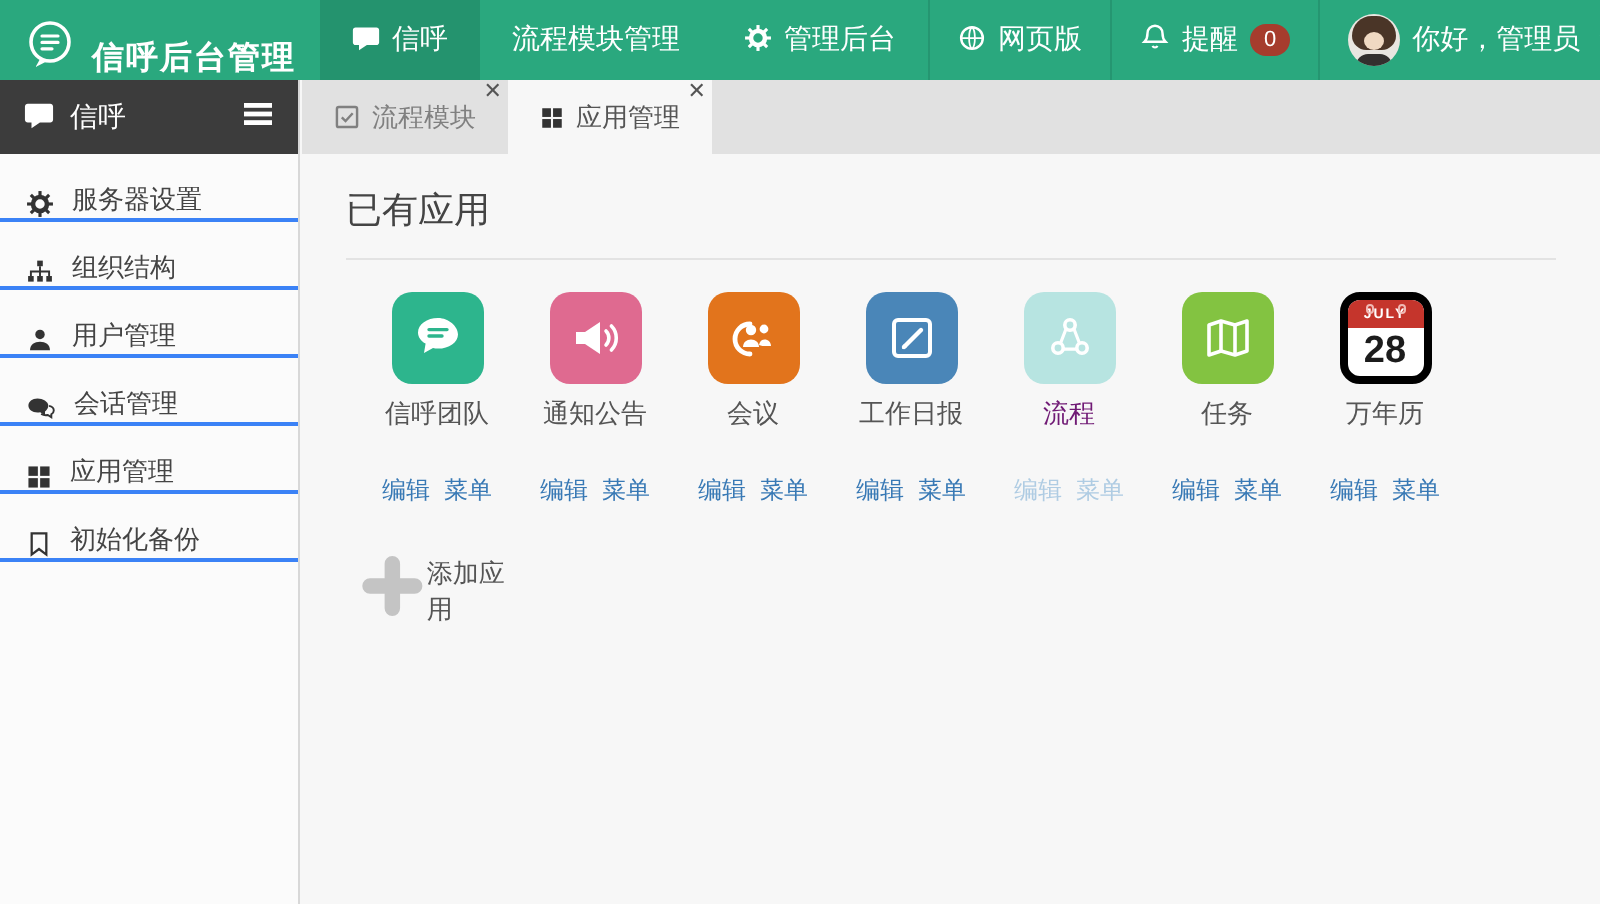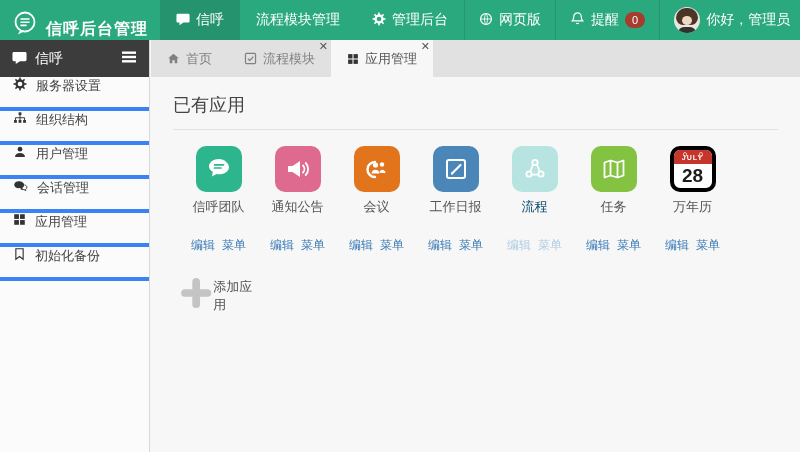--- a/index.html
+++ b/index.html
@@ -19,40 +19,40 @@
   .avatar { width:26px; height:26px; border-radius:50%; overflow:hidden; background:#e9e6e0; flex:none; position:relative; }
   .avatar .hair { position:absolute; top:1px; left:2px; width:22px; height:17px; border-radius:11px 11px 8px 8px; background:#4a3527; }
   .avatar .face { position:absolute; top:9px; left:8px; width:10px; height:9px; border-radius:50%; background:#f0d9c2; }
   .avatar .body { position:absolute; bottom:0; left:4px; width:18px; height:6px; border-radius:6px 6px 0 0; background:#33302e; }
   .caret { font-size:9px; margin-left:2px; }
 
   
   .sidebar { position:absolute; top:40px; left:0; width:150px; bottom:0; background:#fbfbfb; border-right:1px solid #d8d8d8; }
   .sidebar-header { height:37px; background:#3c3c3c; color:#fff; display:flex; align-items:center; padding:0 12px; font-size:14px; }
   .sidebar-header .sh-title { margin-left:8px; flex:1; }
-  .side-item { height:34px; display:flex; align-items:flex-start; gap:9px; padding:0 13px; font-size:13px; color:#444; border-bottom:4px solid #3b82f6; cursor:pointer; }
+  .side-item { height:34px; display:flex; align-items:flex-end; gap:9px; padding:0 13px; font-size:13px; color:#444; border-bottom:2px solid #3b82f6; cursor:pointer; }
   .side-item svg { flex:none; color:#333; }
 
   
   .tabsbar { position:absolute; top:40px; left:151px; right:0; height:37px; background:#e1e1e1; display:flex; align-items:stretch; }
   .tab { position:relative; display:flex; align-items:center; gap:6px; padding:0 16px; font-size:13px; color:#808080; cursor:pointer; white-space:nowrap; }
   .tab.active { background:#f7f7f7; color:#555; }
   .tab .tab-close { position:absolute; top:1px; right:3px; font-size:11px; line-height:11px; color:#555; cursor:pointer; }
 
   
   .content { position:absolute; top:77px; left:151px; right:0; bottom:0; background:#f7f7f7; padding:16px 22px; overflow:hidden; }
   .page-heading { font-size:18px; font-weight:400; color:#444; }
   .rule { border:none; border-top:1px solid #e3e3e3; margin:12px 0 16px; }
   .apps { display:flex; padding-left:6px; }
   .app { width:79px; display:flex; flex-direction:column; align-items:center; text-align:center; }
   .app-icon { width:46px; height:46px; border-radius:10px; display:flex; align-items:center; justify-content:center; flex:none; cursor:pointer; }
   .app-name { font-size:13px; color:#555; margin-top:6px; cursor:pointer; }
   .app-links { display:flex; gap:7px; margin-top:4px; font-size:12px; }
   .app-links a { color:#3879b5; text-decoration:none; cursor:pointer;margin-top:17px; }
-  .app.disabled .app-name { color:#0c4a6e; }
+  .app.disabled .app-name { color:#701a75; }
   .app.disabled .app-links a { color:#afccе3; color:#afcce3; }
   
   .app-icon.calendar { background:#fff; border:4px solid #000000; flex-direction:column; overflow:hidden; align-items:stretch; position:relative; }
   .cal-band { height:14px; color:#fff !important; font-size:7px; letter-spacing:1px; display:flex; align-items:center; justify-content:center; font-weight:bold; }
   .cal-day { flex:1; display:flex; align-items:center; justify-content:center; font-size:19px; font-weight:bold; color:#1c1c1c; }
   .cal-ring { position:absolute; top:2px; width:4px; height:5px; border:1px solid #f0b9b4; border-radius:2px; background:transparent; }
   
   .add-row { margin-top:18px; display:flex; padding-left:6px; }
   .add-app { width:79px; display:flex; flex-direction:row; align-items:center; cursor:pointer; }
   .add-label { font-size:13px; color:#555; margin-top:6px; }
@@ -213,26 +213,20 @@
     <svg width="13" height="14" viewBox="0 0 16 16">
       <path d="M3.5 1.5h9v13l-4.5-3.4-4.5 3.4z" fill="none" stroke="currentColor" stroke-width="1.4"></path>
     </svg>
     <span>初始化备份</span>
   </div>
 </div>
 
 <div class="tabsbar">
   <div class="tab">
     <svg width="13" height="13" viewBox="0 0 16 16">
-      <path d="M8 2l6.5 5.8h-1.9v6h-3.1V10H6.5v3.8H3.4v-6H1.5z" fill="currentColor"></path>
-    </svg>
-    <span>首页</span>
-  </div>
-  <div class="tab">
-    <svg width="13" height="13" viewBox="0 0 16 16">
       <rect x="1.8" y="1.8" width="12.4" height="12.4" rx="1.2" fill="none" stroke="currentColor" stroke-width="1.5"></rect>
       <path d="M4.8 8.2l2.3 2.3 4.4-4.8" fill="none" stroke="currentColor" stroke-width="1.5"></path>
     </svg>
     <span>流程模块</span>
     <span class="tab-close">✕</span>
   </div>
   <div class="tab active">
     <svg width="12" height="12" viewBox="0 0 16 16">
       <g fill="#333">
           <rect x="1.5" y="1.5" width="5.8" height="5.8"></rect>

